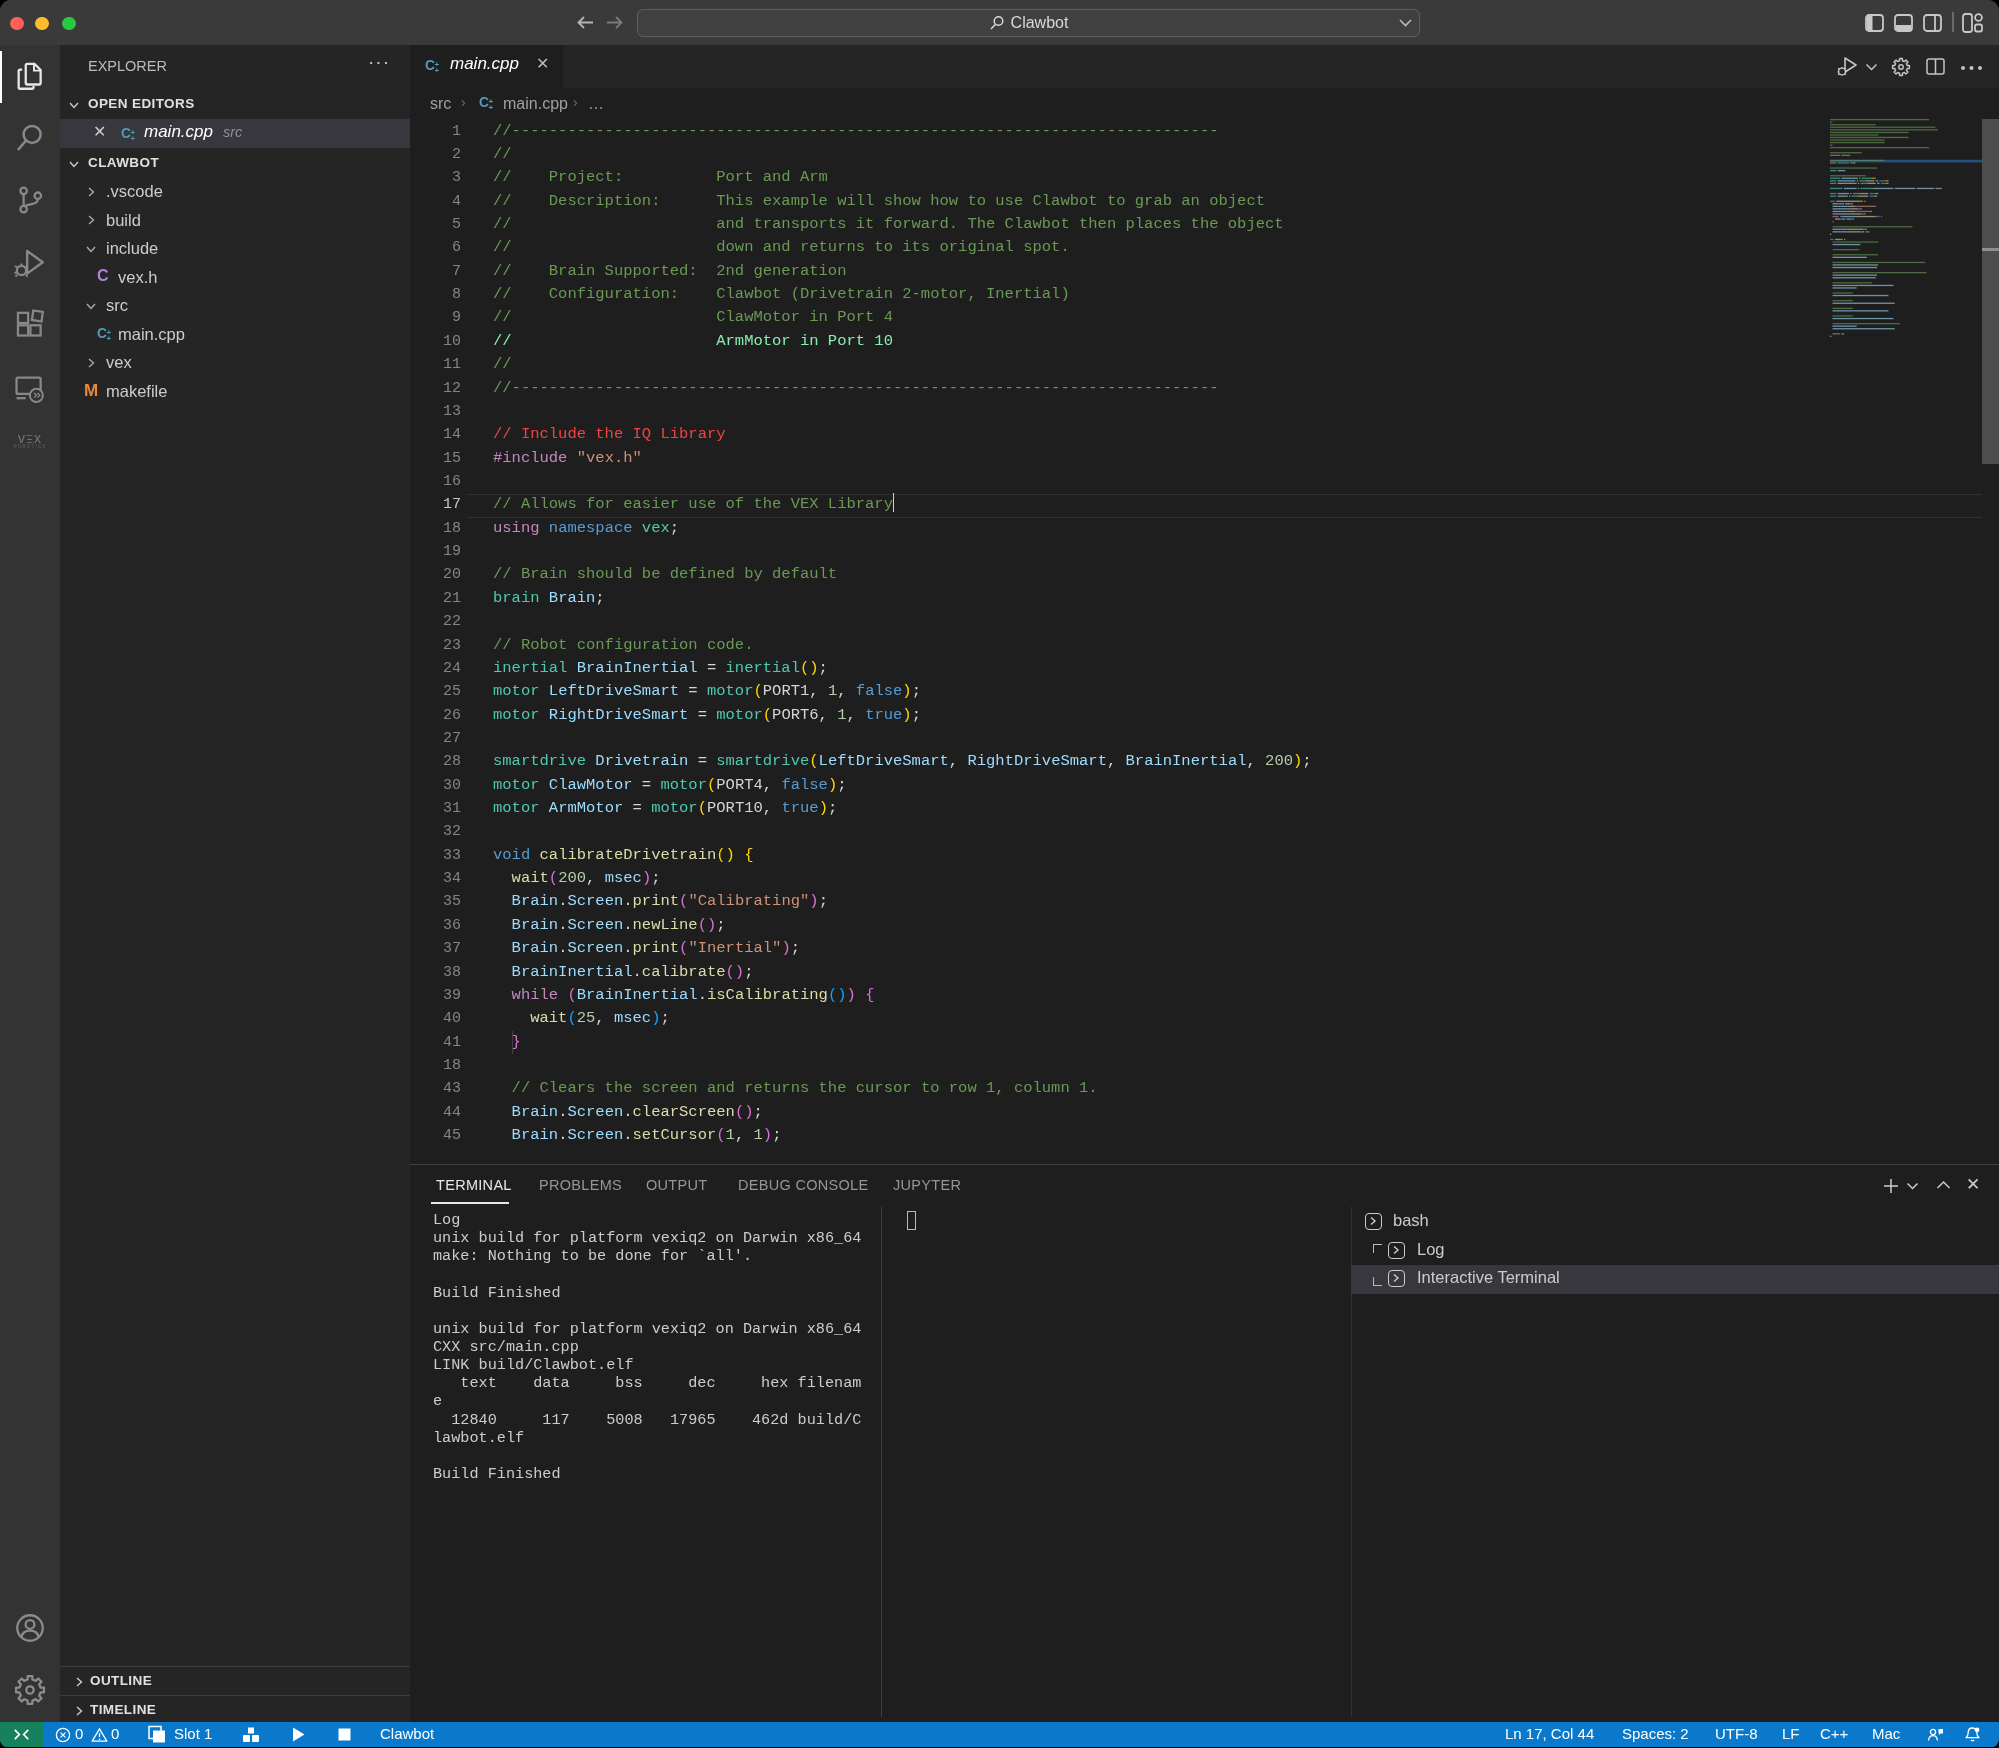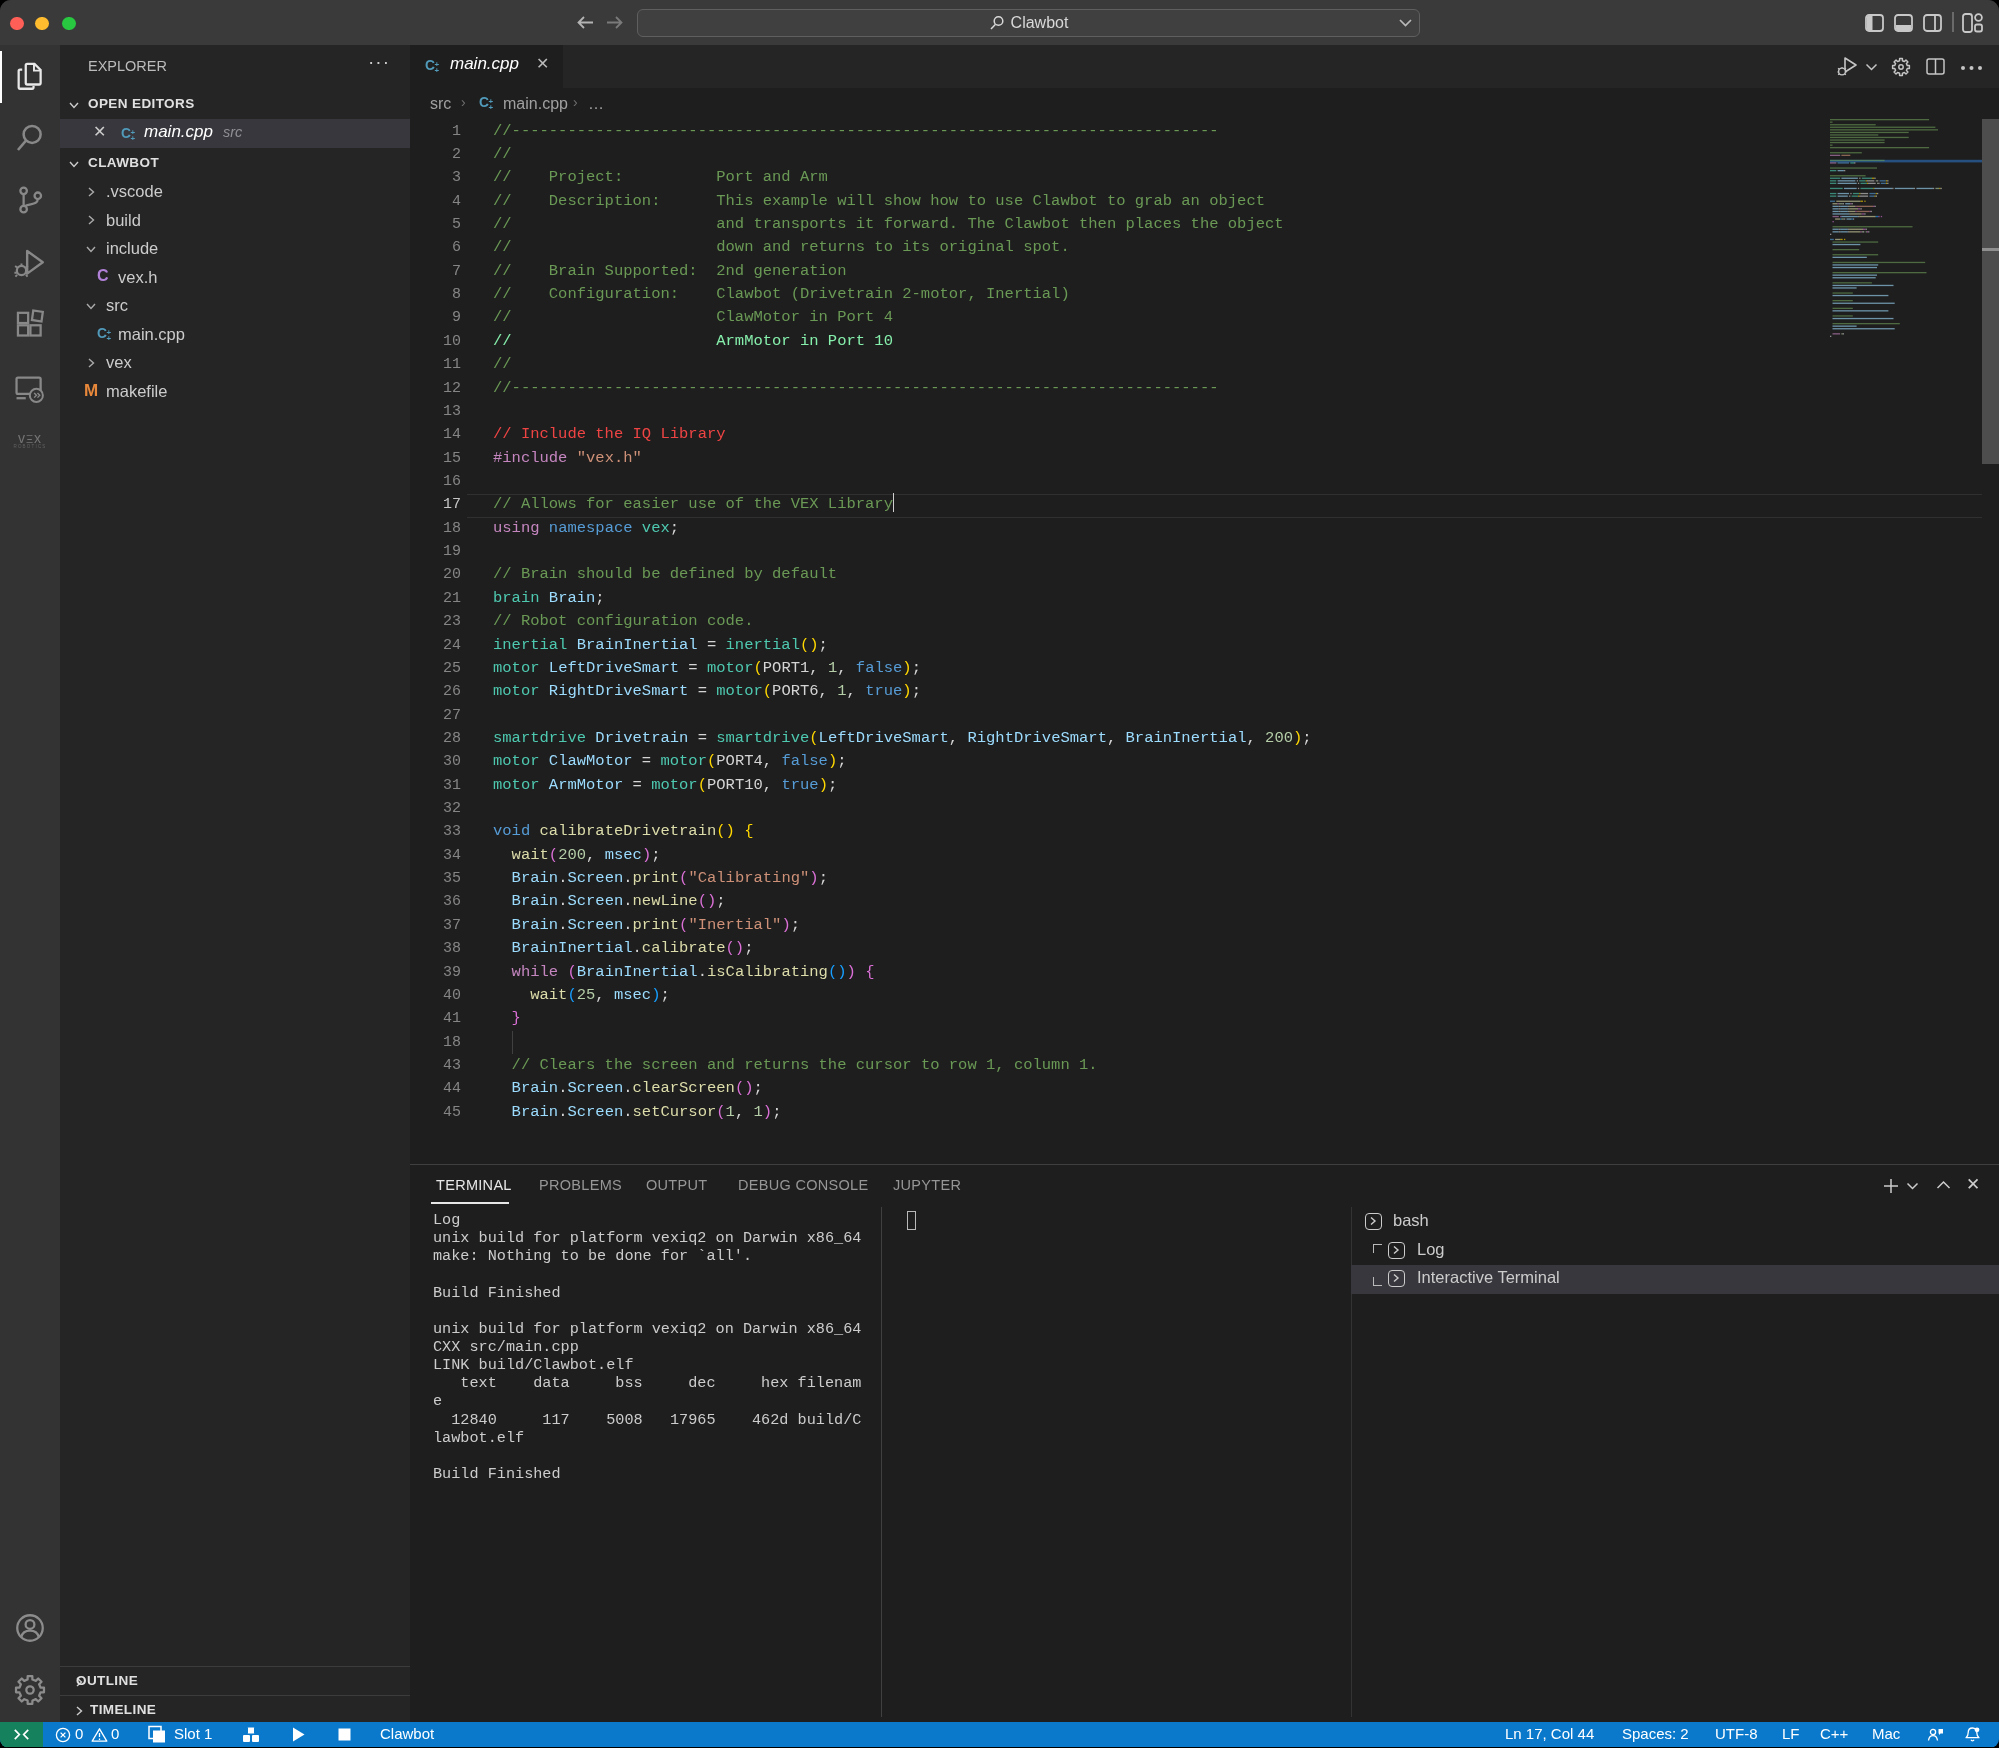--- a/index.html
+++ b/index.html
@@ -196,21 +196,21 @@
         <path d="M4 2 L8.5 6 L4 10" stroke="#aaaaaa" stroke-width="1.4" fill="none"></path>
       </svg>
   <div class="abs treelabel" style="left:46px;top:308px">vex</div>
   <div class="abs" style="left:24px;top:336px;font-size:17px;font-weight:bold;color:#e8883a">M</div>
   <div class="abs treelabel" style="left:46px;top:337px">makefile</div>
 
   <div class="abs" style="left:0;top:1621px;width:350px;height:1px;background:#3c3c3c"></div>
   <svg class="chev" style="left:13px;top:1631px" viewBox="0 0 12 12">
         <path d="M4 2 L8.5 6 L4 10" stroke="#cccccc" stroke-width="1.4" fill="none"></path>
       </svg>
-  <div class="abs sechead" style="left:16px;top:1628px">OUTLINE</div>
+  <div class="abs sechead" style="left:30px;top:1628px">OUTLINE</div>
   <div class="abs" style="left:0;top:1650px;width:350px;height:1px;background:#3c3c3c"></div>
   <svg class="chev" style="left:13px;top:1660px" viewBox="0 0 12 12">
         <path d="M4 2 L8.5 6 L4 10" stroke="#cccccc" stroke-width="1.4" fill="none"></path>
       </svg>
   <div class="abs sechead" style="left:30px;top:1657px">TIMELINE</div>
 </div>
 
 <div id="editor">
   <div id="tabstrip">
     <div id="tab1">
@@ -277,20 +277,21 @@
 <div class="row"><span class="num">12</span><span class="ct"><span style="color:#6A9955">//----------------------------------------------------------------------------</span></span></div>
 <div class="row"><span class="num">13</span><span class="ct"></span></div>
 <div class="row"><span class="num">14</span><span class="ct"><span style="color:#ef4444">// Include the IQ Library</span></span></div>
 <div class="row"><span class="num">15</span><span class="ct"><span style="color:#C586C0">#include</span><span style="color:#D4D4D4"> </span><span style="color:#CE9178">"vex.h"</span></span></div>
 <div class="row"><span class="num">16</span><span class="ct"></span></div>
 <div class="row"><span class="num numa">17</span><span class="ct"><span style="color:#6A9955">// Allows for easier use of the VEX Library</span><span class="cur"></span></span></div>
 <div class="row"><span class="num">18</span><span class="ct"><span style="color:#C586C0">using</span><span style="color:#D4D4D4"> </span><span style="color:#569CD6">namespace</span><span style="color:#D4D4D4"> </span><span style="color:#4EC9B0">vex</span><span style="color:#D4D4D4">;</span></span></div>
 <div class="row"><span class="num">19</span><span class="ct"></span></div>
 <div class="row"><span class="num">20</span><span class="ct"><span style="color:#6A9955">// Brain should be defined by default</span></span></div>
 <div class="row"><span class="num">21</span><span class="ct"><span style="color:#4EC9B0">brain</span><span style="color:#D4D4D4"> </span><span style="color:#9CDCFE">Brain</span><span style="color:#D4D4D4">;</span></span></div>
+<div class="row"><span class="num">22</span><span class="ct"></span></div>
 <div class="row"><span class="num">23</span><span class="ct"><span style="color:#6A9955">// Robot configuration code.</span></span></div>
 <div class="row"><span class="num">24</span><span class="ct"><span style="color:#4EC9B0">inertial</span><span style="color:#D4D4D4"> </span><span style="color:#9CDCFE">BrainInertial</span><span style="color:#D4D4D4"> = </span><span style="color:#4EC9B0">inertial</span><span style="color:#FFD700">()</span><span style="color:#D4D4D4">;</span></span></div>
 <div class="row"><span class="num">25</span><span class="ct"><span style="color:#4EC9B0">motor</span><span style="color:#D4D4D4"> </span><span style="color:#9CDCFE">LeftDriveSmart</span><span style="color:#D4D4D4"> = </span><span style="color:#4EC9B0">motor</span><span style="color:#FFD700">(</span><span style="color:#D4D4D4">PORT1, </span><span style="color:#B5CEA8">1</span><span style="color:#D4D4D4">, </span><span style="color:#569CD6">false</span><span style="color:#FFD700">)</span><span style="color:#D4D4D4">;</span></span></div>
 <div class="row"><span class="num">26</span><span class="ct"><span style="color:#4EC9B0">motor</span><span style="color:#D4D4D4"> </span><span style="color:#9CDCFE">RightDriveSmart</span><span style="color:#D4D4D4"> = </span><span style="color:#4EC9B0">motor</span><span style="color:#FFD700">(</span><span style="color:#D4D4D4">PORT6, </span><span style="color:#B5CEA8">1</span><span style="color:#D4D4D4">, </span><span style="color:#569CD6">true</span><span style="color:#FFD700">)</span><span style="color:#D4D4D4">;</span></span></div>
 <div class="row"><span class="num">27</span><span class="ct"></span></div>
 <div class="row"><span class="num">28</span><span class="ct"><span style="color:#4EC9B0">smartdrive</span><span style="color:#D4D4D4"> </span><span style="color:#9CDCFE">Drivetrain</span><span style="color:#D4D4D4"> = </span><span style="color:#4EC9B0">smartdrive</span><span style="color:#FFD700">(</span><span style="color:#9CDCFE">LeftDriveSmart</span><span style="color:#D4D4D4">, </span><span style="color:#9CDCFE">RightDriveSmart</span><span style="color:#D4D4D4">, </span><span style="color:#9CDCFE">BrainInertial</span><span style="color:#D4D4D4">, </span><span style="color:#B5CEA8">200</span><span style="color:#FFD700">)</span><span style="color:#D4D4D4">;</span></span></div>
 <div class="row"><span class="num">30</span><span class="ct"><span style="color:#4EC9B0">motor</span><span style="color:#D4D4D4"> </span><span style="color:#9CDCFE">ClawMotor</span><span style="color:#D4D4D4"> = </span><span style="color:#4EC9B0">motor</span><span style="color:#FFD700">(</span><span style="color:#D4D4D4">PORT4, </span><span style="color:#569CD6">false</span><span style="color:#FFD700">)</span><span style="color:#D4D4D4">;</span></span></div>
 <div class="row"><span class="num">31</span><span class="ct"><span style="color:#4EC9B0">motor</span><span style="color:#D4D4D4"> </span><span style="color:#9CDCFE">ArmMotor</span><span style="color:#D4D4D4"> = </span><span style="color:#4EC9B0">motor</span><span style="color:#FFD700">(</span><span style="color:#D4D4D4">PORT10, </span><span style="color:#569CD6">true</span><span style="color:#FFD700">)</span><span style="color:#D4D4D4">;</span></span></div>
 <div class="row"><span class="num">32</span><span class="ct"></span></div>
 <div class="row"><span class="num">33</span><span class="ct"><span style="color:#569CD6">void</span><span style="color:#D4D4D4"> </span><span style="color:#DCDCAA">calibrateDrivetrain</span><span style="color:#FFD700">()</span><span style="color:#D4D4D4"> </span><span style="color:#FFD700">{</span></span></div>

